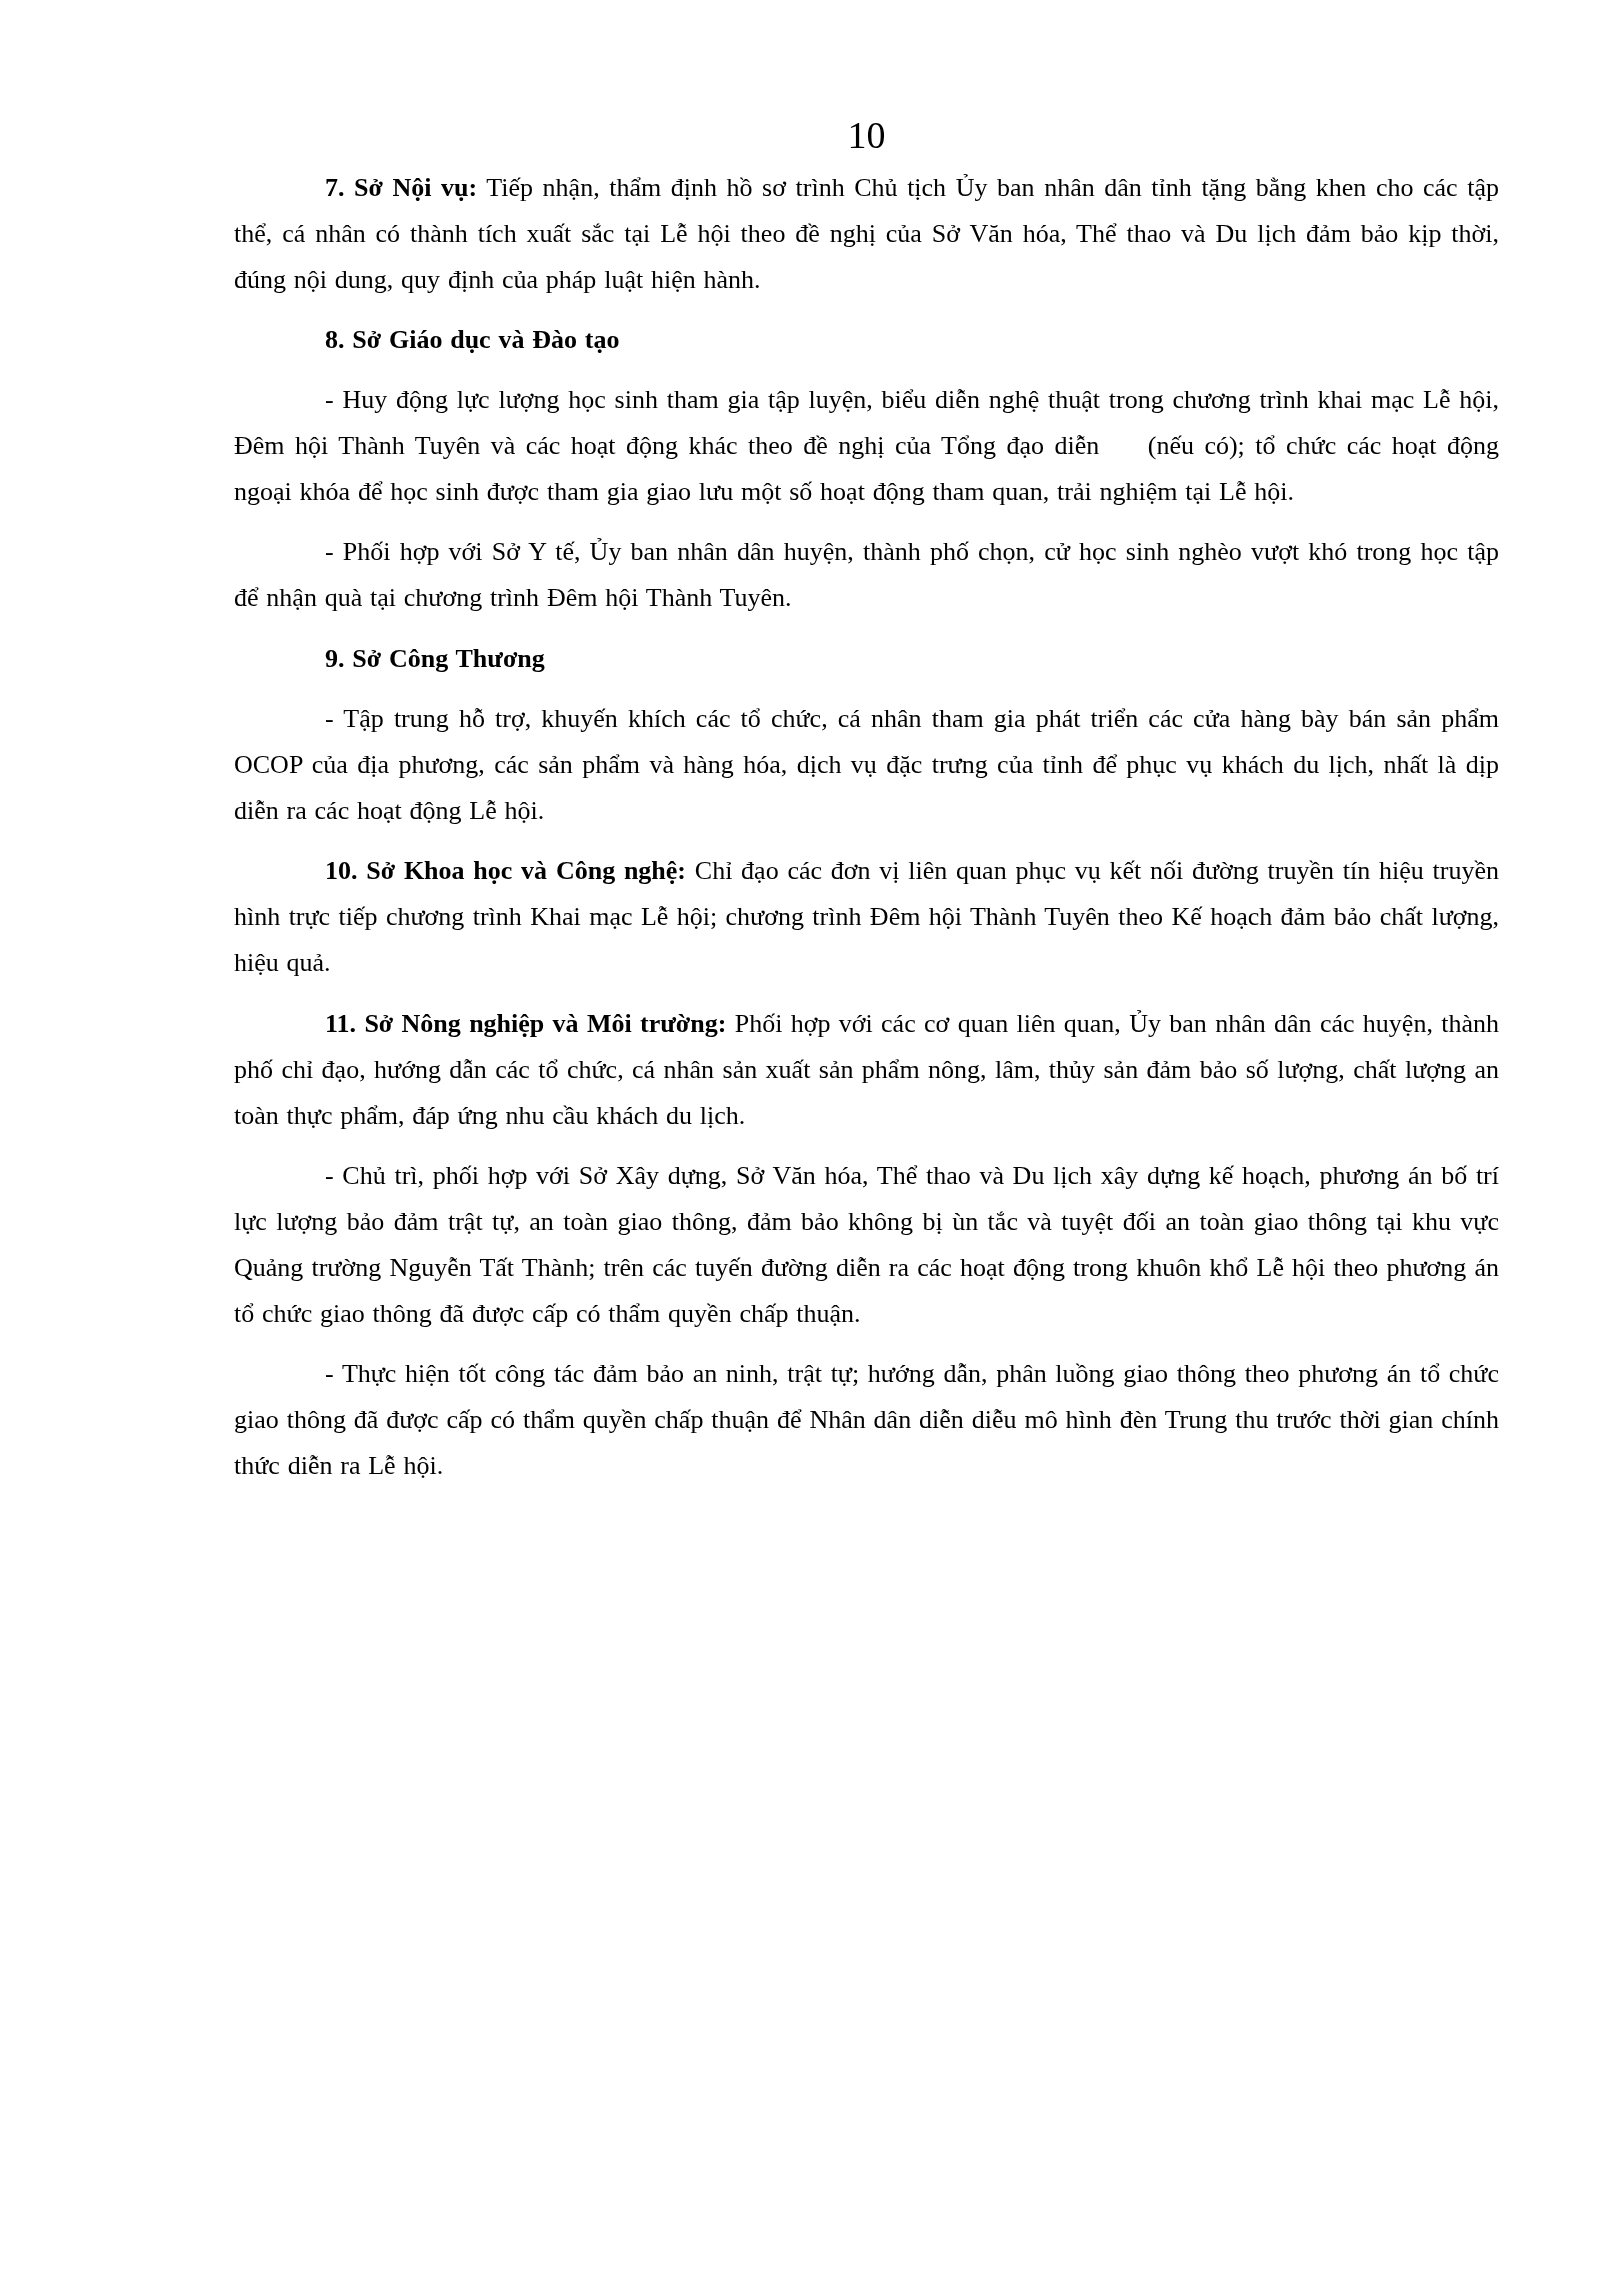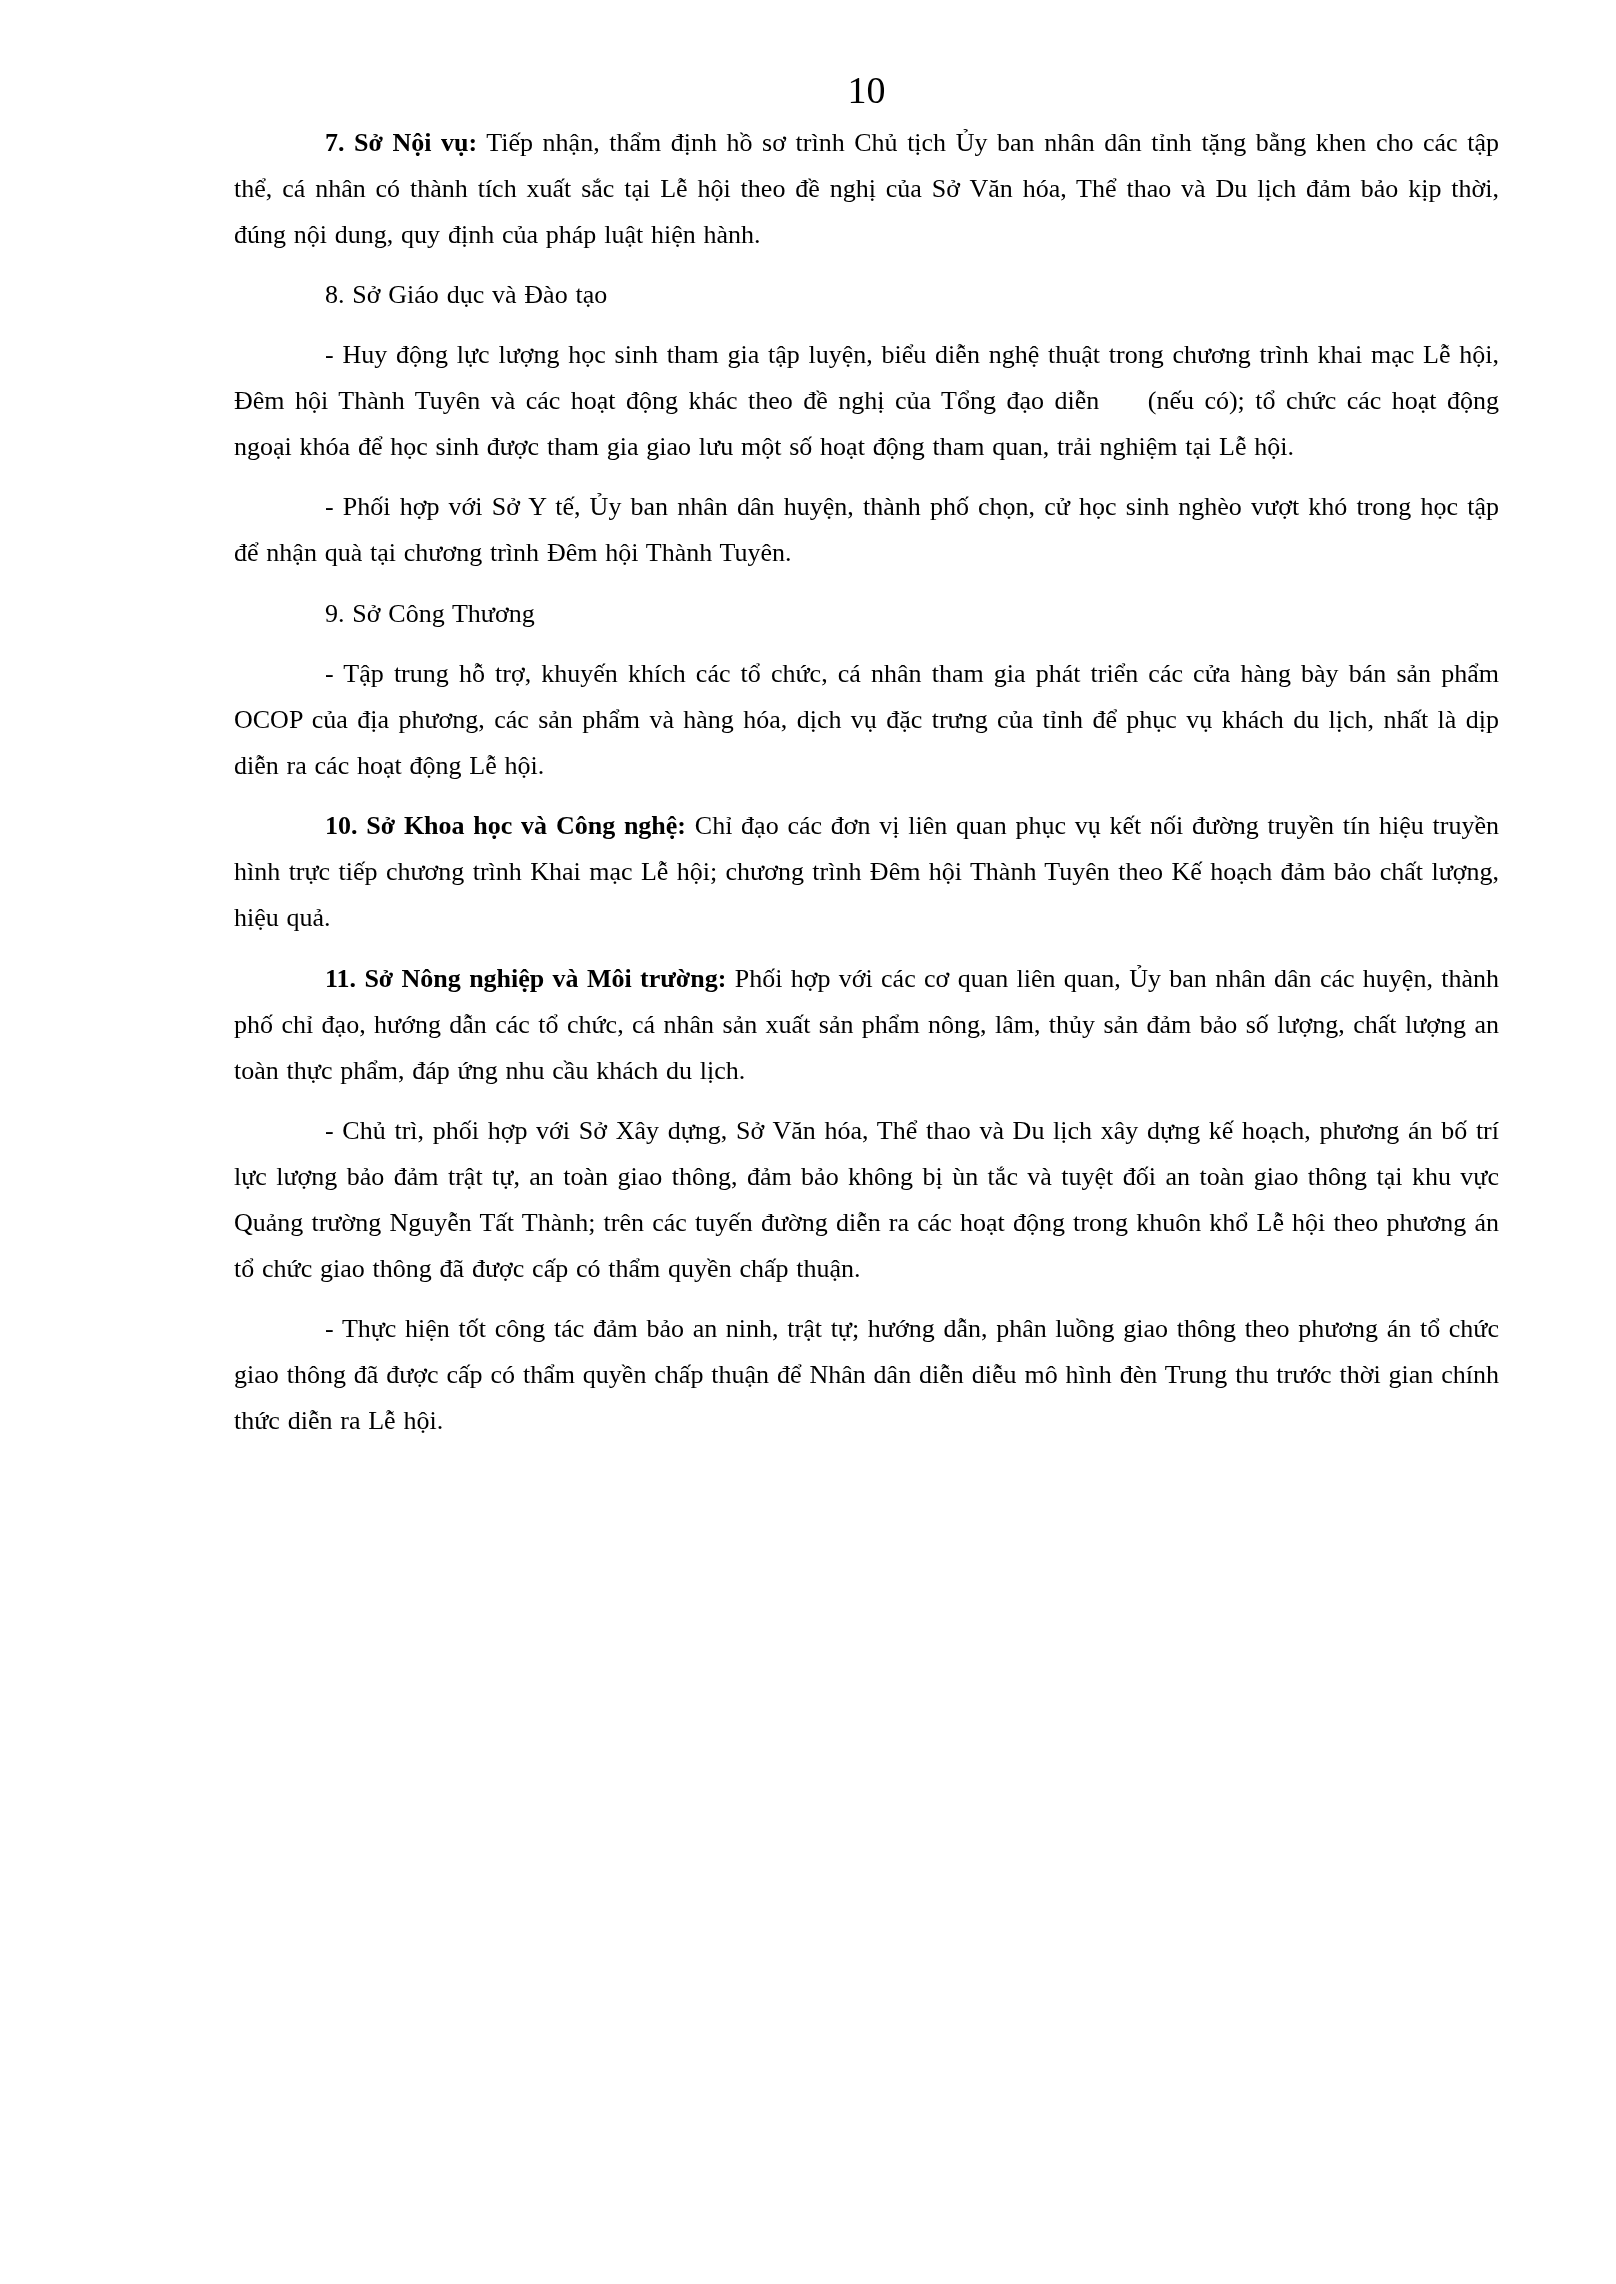--- a/index.html
+++ b/index.html
@@ -9,42 +9,42 @@
   }
   .page {
     position: relative;
     width: 1616px;
     height: 2284px;
     background: #ffffff;
     color: #000000;
     font-family: "Liberation Serif", "DejaVu Serif", serif;
     overflow: hidden;
     box-sizing: border-box;
-    padding-top: 67px;
+    padding-top: 112px;
   }
   .content {
     margin-left: 234px;
     width: 1265px;
   }
   .page-number {
     text-align: center;
     font-size: 38px;
     line-height: 46px;
     margin-bottom: 6.5px;
   }
   .para {
     font-size: 26px;
     line-height: 46px;
     text-align: justify;
     text-indent: 91px;
     margin: 0 0 14.3px 0;
     word-spacing: 1.3px;
   }
   .heading {
-    font-weight: normal;
+    font-weight: bold;
   }
   .lead {
     font-weight: bold;
   }
   .it {
     margin-left: 38px;
   }
 </style>
 </head>
 <body>

